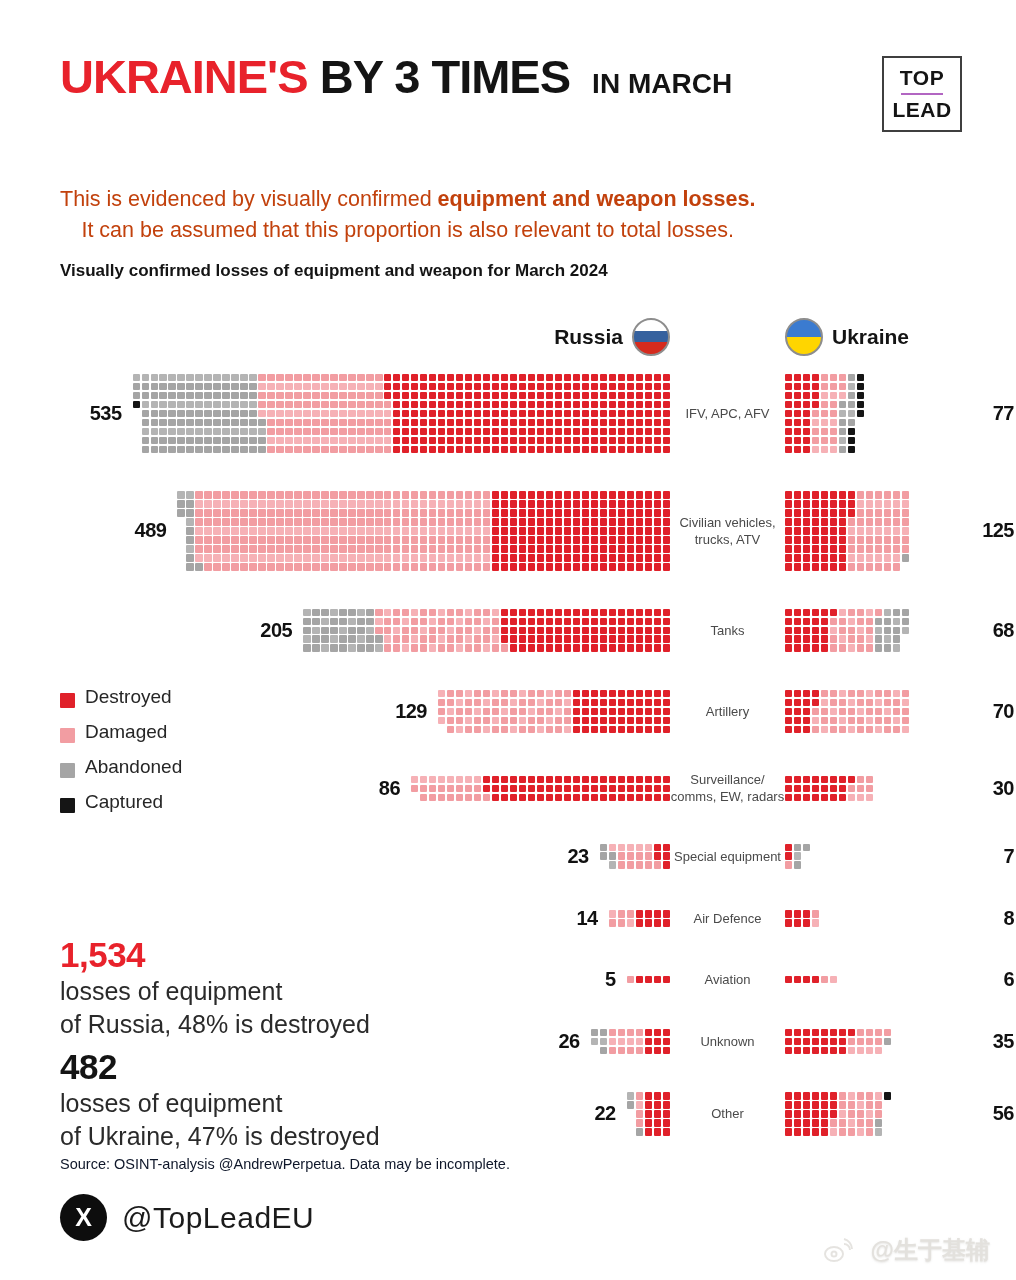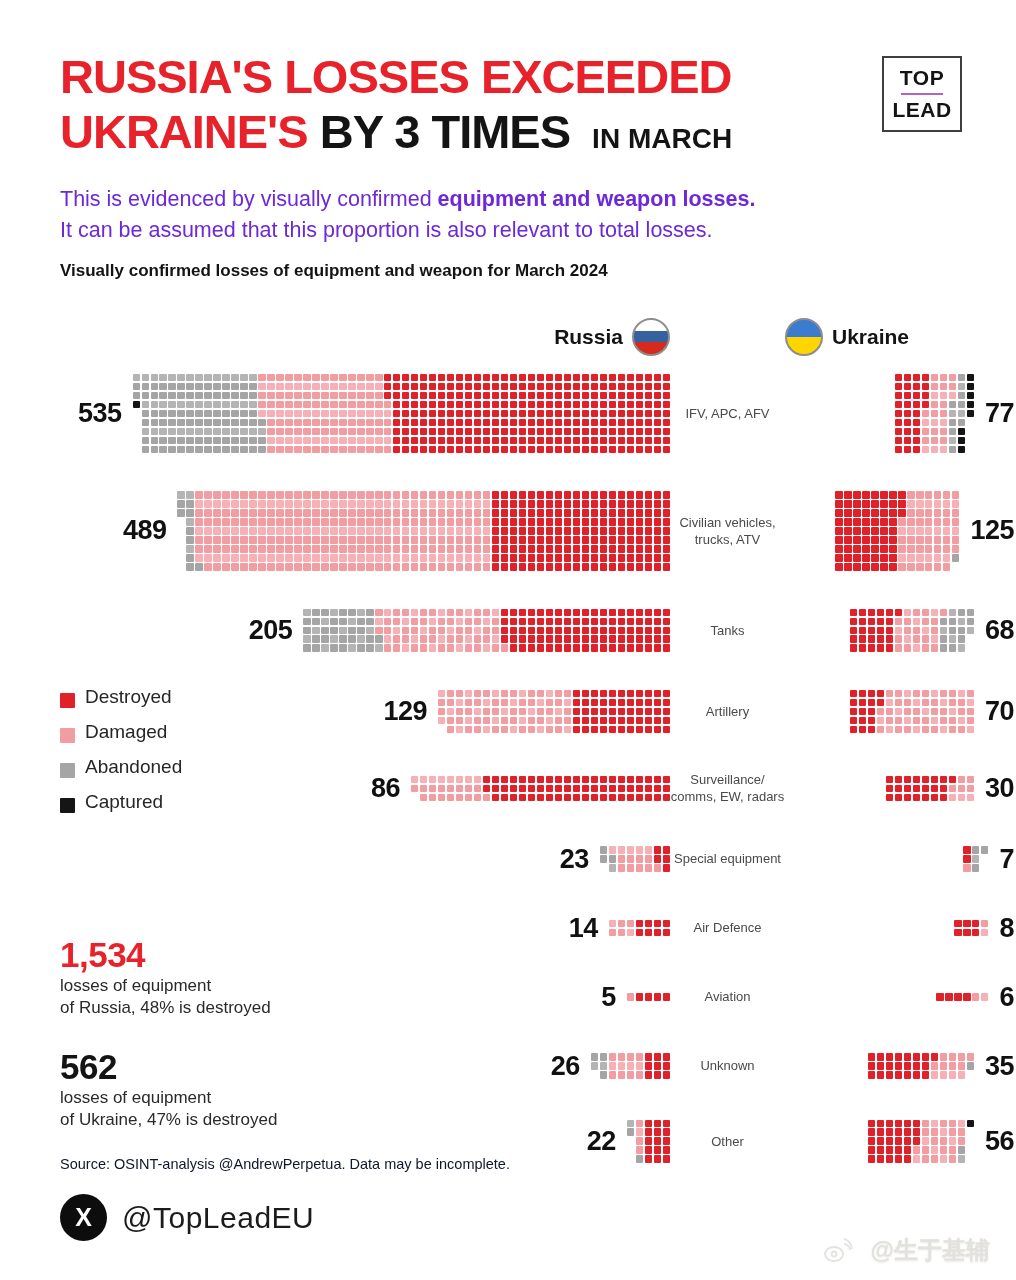--- a/index.html
+++ b/index.html
@@ -16,38 +16,38 @@
   .title .red { color:var(--c-title-red); }
   .title .blk { color:#141414; }
   .title .small { font-size:28px; letter-spacing:0; margin-left:10px; color:#141414; }
   .logo { position:absolute; right:54px; top:56px; width:80px; height:76px;
     border:2px solid #3f3f3f; display:flex; flex-direction:column; align-items:center;
     justify-content:center; gap:3px; background:#fff; }
   .logo .t { font-size:21px; font-weight:bold; letter-spacing:0.5px; color:#141414; }
   .logo .dv { width:42px; height:2px; background:var(--c-logo-divider); }
 
   
-  .intro { position:absolute; left:60px; top:184px; font-size:21.5px; line-height:1.42; color:#6d28d9; }
+  .intro { position:absolute; left:60px; top:184px; font-size:21.5px; line-height:1.42; color:#c2410c;text-align:center; }
   .intro b { font-weight:bold; }
   .section-heading { position:absolute; left:60px; top:261px; font-size:17px; font-weight:bold; color:#141414; }
 
   
   .col-headers { position:absolute; top:314px; left:58px; width:956px; height:46px; display:flex; }
   .colh { display:flex; align-items:center; gap:9px; font-size:21px; font-weight:bold; color:#141414; }
   .colh.rus { width:612px; justify-content:flex-end; }
   .colh.spacer { width:115px; }
   .flag { width:38px; height:38px; border-radius:50%; border:2px solid #8d8d8d; }
 
   
   #chart-rows { position:absolute; top:374px; left:58px; width:956px; }
   .loss-row { display:flex; align-items:center; margin-bottom:38px; }
   .side { display:flex; align-items:center; }
   .side.rus { width:612px; justify-content:flex-end; }
-  .side.ukr { flex:1; justify-content:flex-end; }
-  .count { font-size:27px; font-weight:bold; letter-spacing:-0.5px; color:#111; }
+  .side.ukr { flex:1; justify-content:space-between; }
+  .count { font-size:20px; font-weight:bold; letter-spacing:-0.5px; color:#111; }
   .side.rus .count { margin-right:11px; }
   .side.ukr .count { margin-left:11px; }
   .cat-label { width:115px; text-align:center; font-size:13px; line-height:1.32; color:#4a4a4a; }
   .waffle { display:grid; grid-auto-flow:column; gap:var(--gap); }
   .waffle.rtl { direction:rtl; }
   .cell { width:var(--cell); height:var(--cell); border-radius:1px; }
   .cell.destroyed { background:var(--c-destroyed); }
   .cell.damaged { background:var(--c-damaged); }
   .cell.damaged.lt { background:#f6b1b6; }
   .cell.abandoned { background:var(--c-abandoned); }
@@ -59,41 +59,40 @@
   .legend-item { display:flex; align-items:flex-end; gap:10px; font-size:19px; color:#262626; }
   .legend-item .sw { width:15px; height:15px; border-radius:1px; }
 
   
   .summary { position:absolute; left:60px; width:360px; }
   .summary.rus { top:936px; }
   .summary.ukr { top:1048px; }
   .summary .num { font-size:35px; font-weight:bold; letter-spacing:-0.5px; line-height:1.1; }
   .summary.rus .num { color:var(--c-title-red); }
   .summary.ukr .num { color:#141414; }
-  .summary .line { font-size:17px; line-height:1.32; color:#2a2a2a; }
+  .summary .line { font-size:25px; line-height:1.32; color:#2a2a2a; }
 
   .source { position:absolute; left:60px; top:1156px; font-size:14.5px; color:#0f172a; }
 
   
   .footer { position:absolute; left:60px; top:1194px; display:flex; align-items:center; gap:15px; }
   .x-badge { width:47px; height:47px; border-radius:50%; background:#0d0d0d; color:#fff;
     display:flex; align-items:center; justify-content:center; font-size:25px; font-weight:bold; }
   .handle { font-size:30px; color:#1b1b1b; letter-spacing:0.5px; }
 
   
   .watermark { position:absolute; right:26px; top:1234px; display:flex; align-items:center; gap:18px;
     color:#e3e1dd; font-size:24px; font-weight:bold;
     text-shadow:0 1px 2px rgba(180,178,172,0.35); }
   .watermark svg { opacity:0.9; }
 </style>
 </head>
 <body>
 
 <div class="title">
-  <div><span class="red">RUSSIA'S LOSSES EXCEEDED</span></div>
   <div>
     <span class="red">UKRAINE'S</span>
     <span class="blk">BY 3 TIMES</span>
     <span class="small">IN MARCH</span>
   </div>
 </div>
 
 <div class="logo">
   <span class="t">TOP</span>
   <span class="dv"></span>
@@ -2287,21 +2286,21 @@
     </div>
   </div>
 
 <div class="summary rus">
   <div class="num">1,534</div>
   <div class="line">losses of equipment</div>
   <div class="line">of Russia, 48% is destroyed</div>
 </div>
 
 <div class="summary ukr">
-  <div class="num">562</div>
+  <div class="num">482</div>
   <div class="line">losses of equipment</div>
   <div class="line">of Ukraine, 47% is  destroyed</div>
 </div>
 
 <div class="source">Source: OSINT-analysis @AndrewPerpetua. Data may be incomplete.</div>
 
 <div class="footer">
   <span class="x-badge">X</span>
   <span class="handle">@TopLeadEU</span>
 </div>

